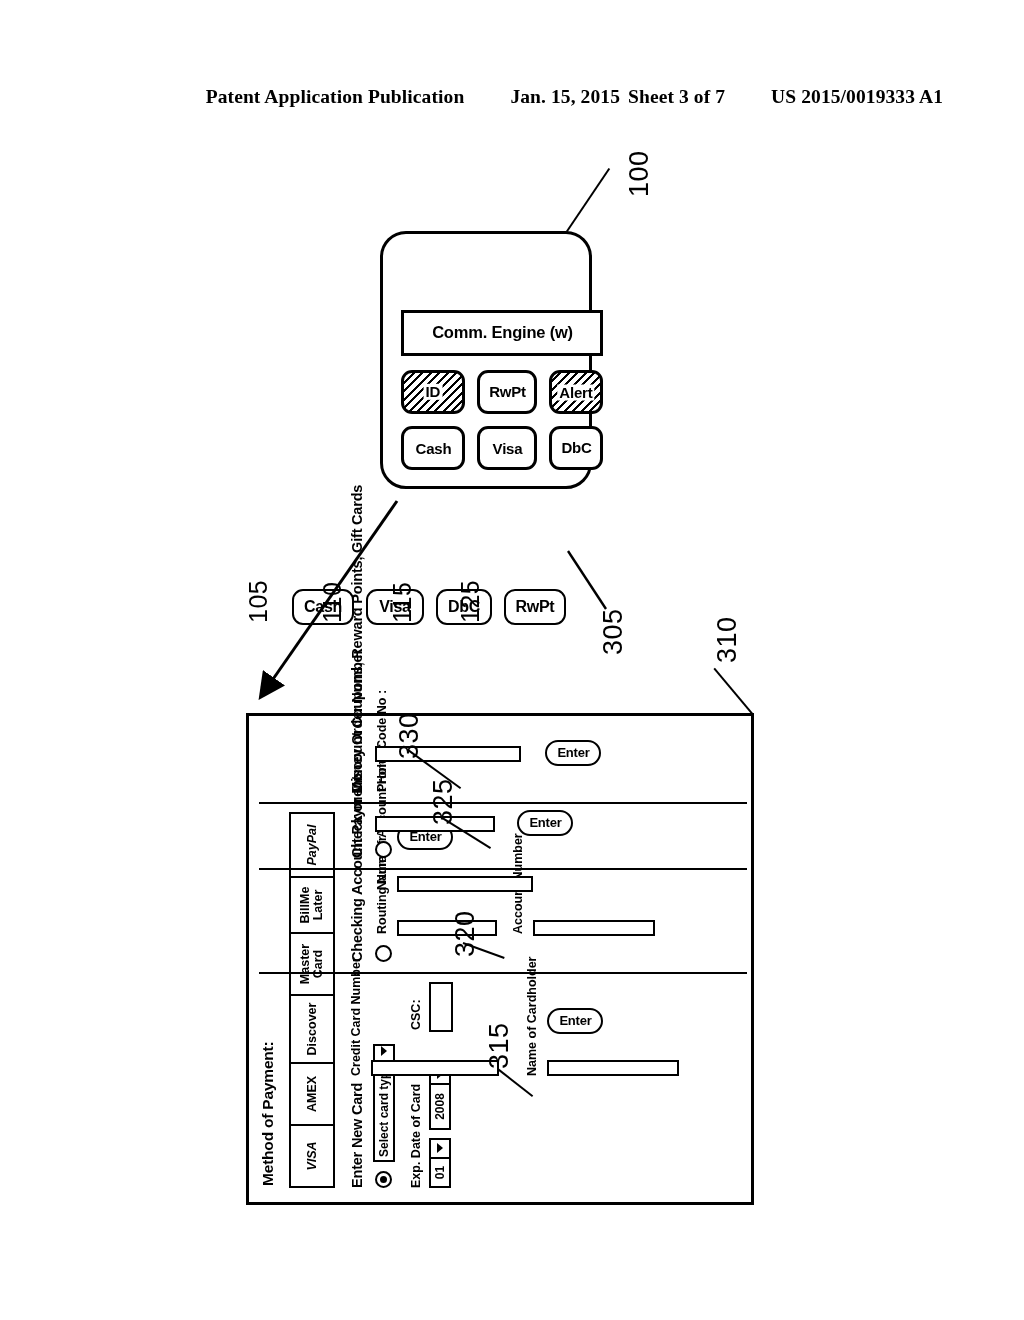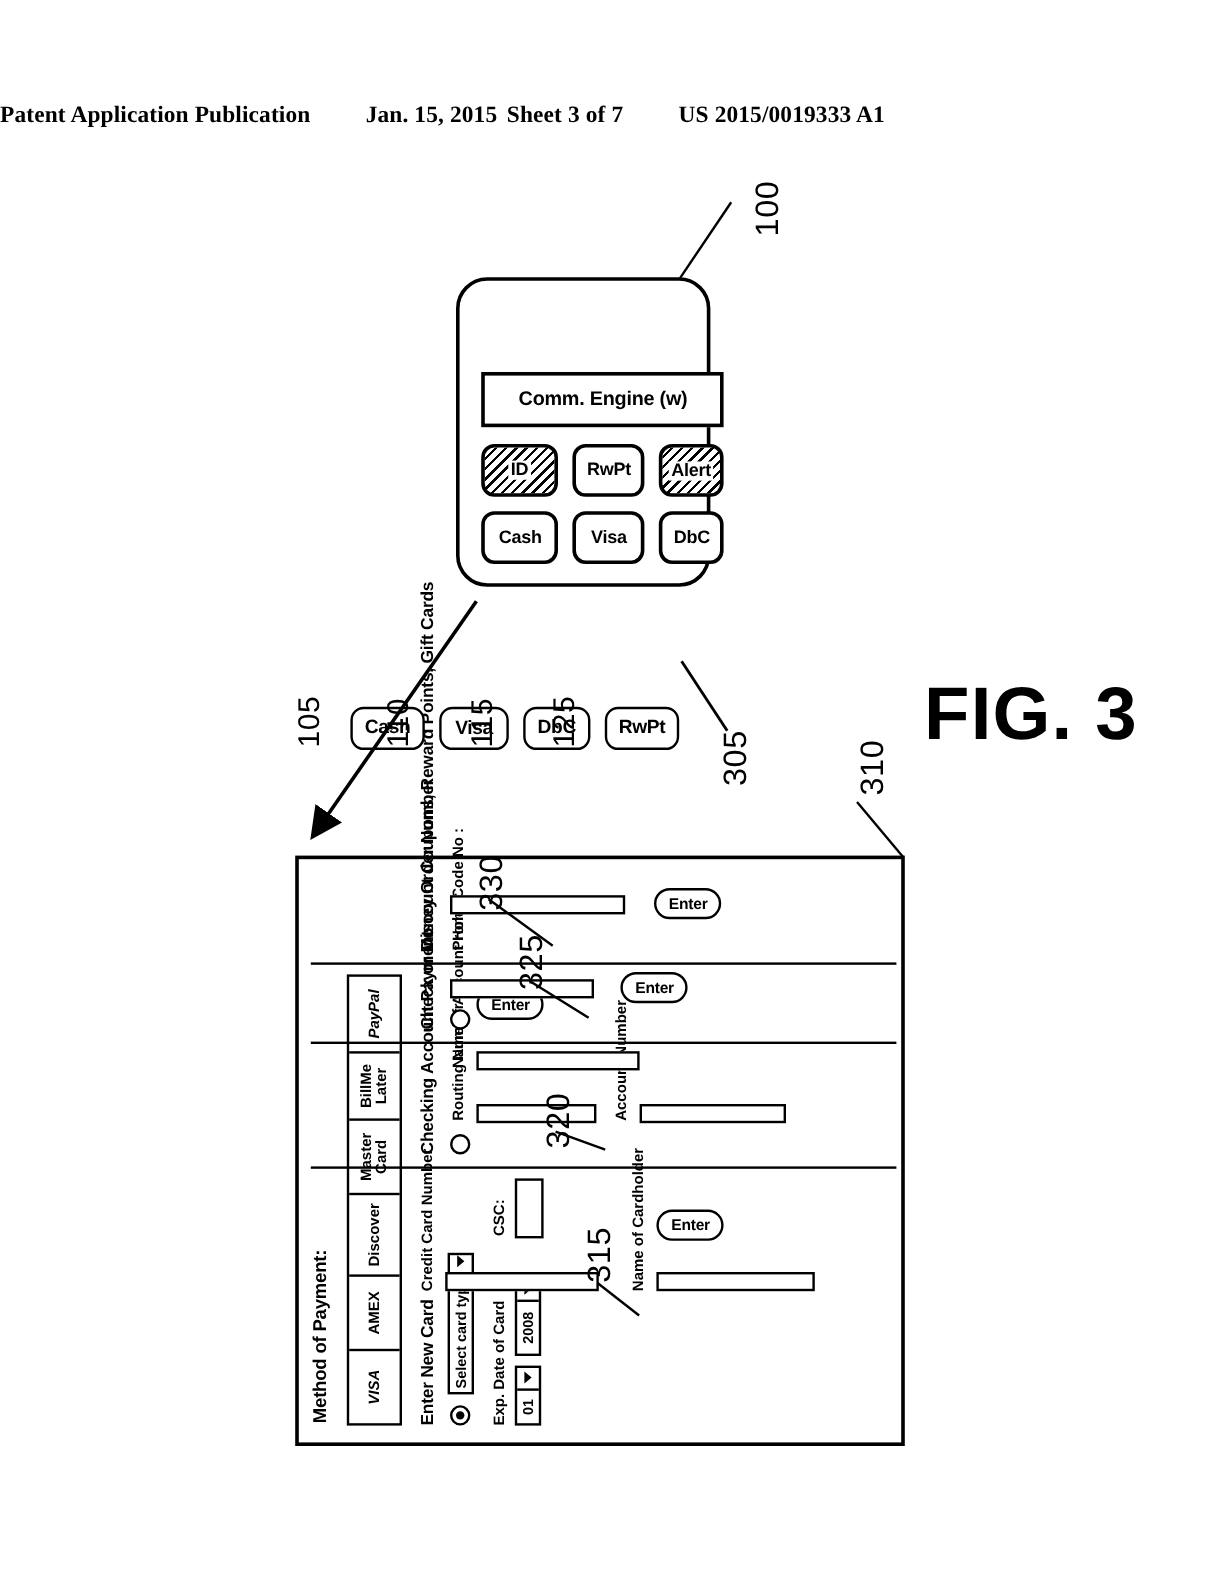--- a/index.html
+++ b/index.html
@@ -15,26 +15,27 @@
     color: #000;
     overflow: hidden;
   }
 
   
   #page-header {
     position: absolute;
     top: 86px;
     left: 0;
     width: 899px;
-    text-align: left;
+    text-align: right;
     font-family: "Liberation Serif", serif;
     font-weight: bold;
     font-size: 19.5px;
     letter-spacing: 0.1px;
     white-space: nowrap;
+    padding-left: 44px;
   }
   #page-header .h-pub { margin-right: 46px; }
   #page-header .h-date { margin-right: 8px; }
   #page-header .h-sheet { margin-right: 46px; }
 
   
   
   #fig-stage {
     position: absolute;
     left: 0;
@@ -482,14 +483,13 @@
       <div id="comm-engine" style="left:130px; top:18px; width:46px; height:202px;">
         <span style="transform:rotate(90deg); display:block; white-space:nowrap;">Comm. Engine (w)</span>
       </div>
     </div>
 
     <div class="refnum" style="left:1018px; top:392px;">100</div>
     <div class="leader" style="left:984px; top:334px; width:76px; transform: rotate(34deg);"></div>
 
   </div>
 
-  <div id="fig-caption">FIG. 3</div>
 </div>
 
 </body></html>

